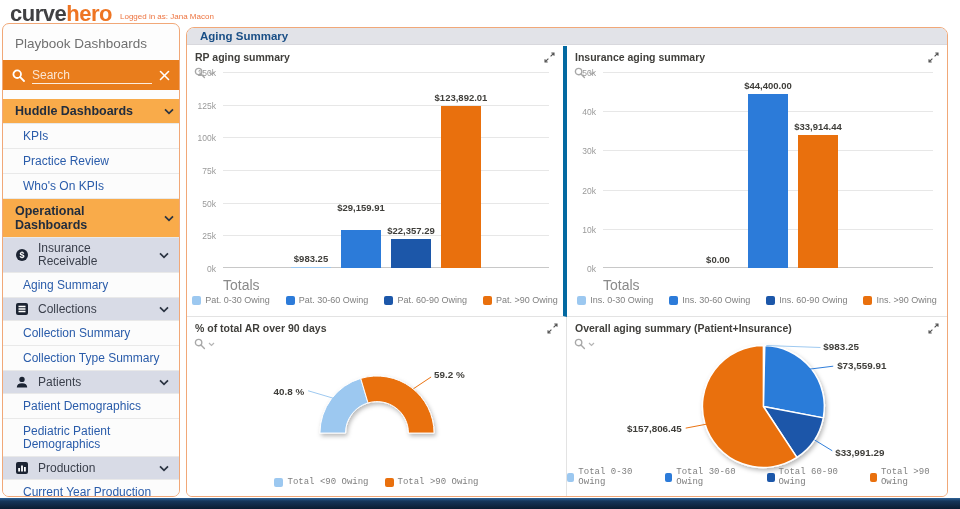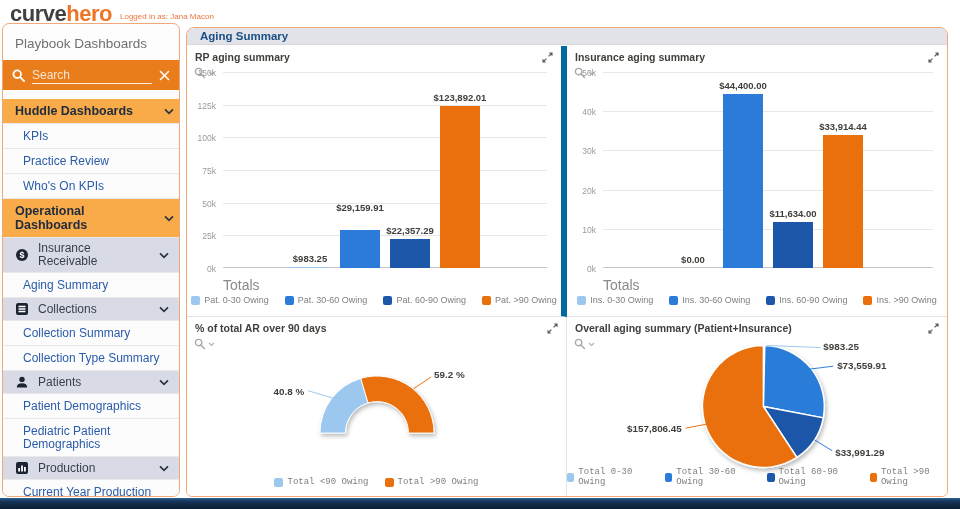--- a/index.html
+++ b/index.html
@@ -37,21 +37,21 @@
   .mi-icon { flex:0 0 auto; display:flex; }
 
   
   .main { position:absolute; left:186px; top:27px; width:762px; height:470px;
           border:1px solid #f1a878; border-radius:8px 8px 6px 6px; background:#fff; overflow:hidden; }
   .main-header { height:17px; line-height:17px; background:#e2e3e8; color:#1a4f86;
                  font-weight:bold; font-size:11.5px; padding:0 13px; border-bottom:1px solid #d8d8dd; }
   .grid { position:absolute; top:18px; left:0; right:0; bottom:0; display:grid;
           grid-template-columns:1fr 1fr; grid-template-rows:271px 1fr; }
   .panel { position:relative; background:#fff; }
-  .panel.tl { border-right:6px solid #0369a1; border-bottom:1px solid #e3e3e3; }
+  .panel.tl { border-right:4px solid #0369a1; border-bottom:1px solid #e3e3e3; }
   .panel.tr { border-bottom:1px solid #e3e3e3; }
   .panel.bl { border-right:1px solid #e3e3e3; }
   .panel-title { position:absolute; top:5px; left:8px; font-size:10.5px; font-weight:bold; color:#403f3b; }
   .expand-btn { position:absolute; top:6px; right:8px; cursor:pointer; display:flex; }
   .zoomtool { position:absolute; top:21px; left:7px; display:flex; align-items:center; gap:2px; }
 
   
   .yaxis { position:absolute; top:26px; left:0; width:31px; height:196px; }
   .tick-label { position:absolute; right:2px; font-size:8.5px; color:#9a9a9a; width:100%; text-align:right; }
   .plot { position:absolute; top:26px; left:36px; right:14px; height:196px; border-bottom:1px solid #c8c8c8; }
@@ -316,24 +316,20 @@
           </div>
         <div class="bars">
             <div class="bar-holder">
               <div class="bar-value" style="bottom: 3px;">$0.00</div>
             </div>
             <div class="bar-holder">
               <div class="bar" style="height: 174.048px; background: rgb(44, 123, 217);"></div>
               <div class="bar-value" style="bottom: 177.048px;">$44,400.00</div>
             </div>
             <div class="bar-holder">
-              <div class="bar" style="height: 45.6053px; background: rgb(28, 87, 169);"></div>
-              <div class="bar-value" style="bottom: 48.6053px;">$11,634.00</div>
-            </div>
-            <div class="bar-holder">
               <div class="bar" style="height: 132.945px; background: rgb(233, 112, 13);"></div>
               <div class="bar-value" style="bottom: 135.945px;">$33,914.44</div>
             </div>
           </div>
         <div class="xlabel">Totals</div>
         <div class="legend">
             <span class="legend-item">
               <span class="swatch" style="background: rgb(156, 200, 240);"></span>
               <span>Ins. 0-30 Owing</span>
             </span>

